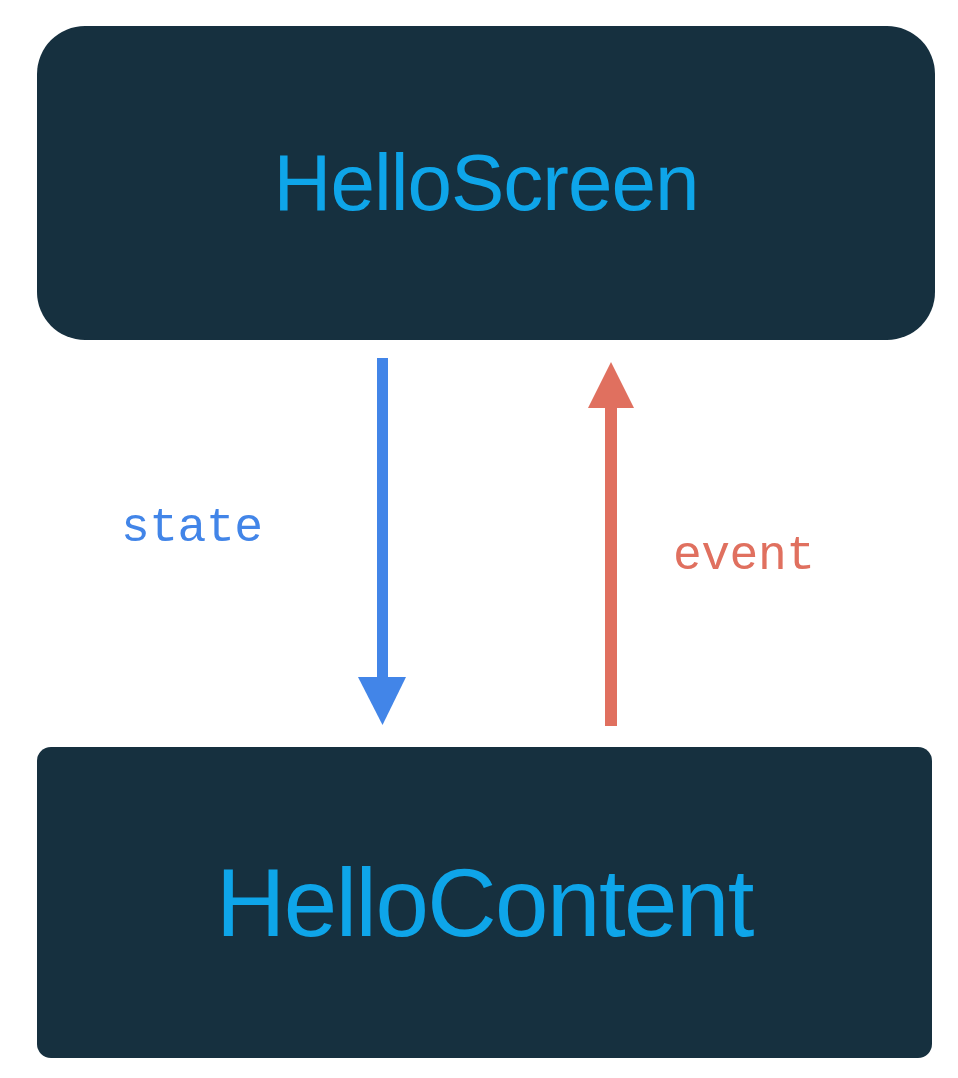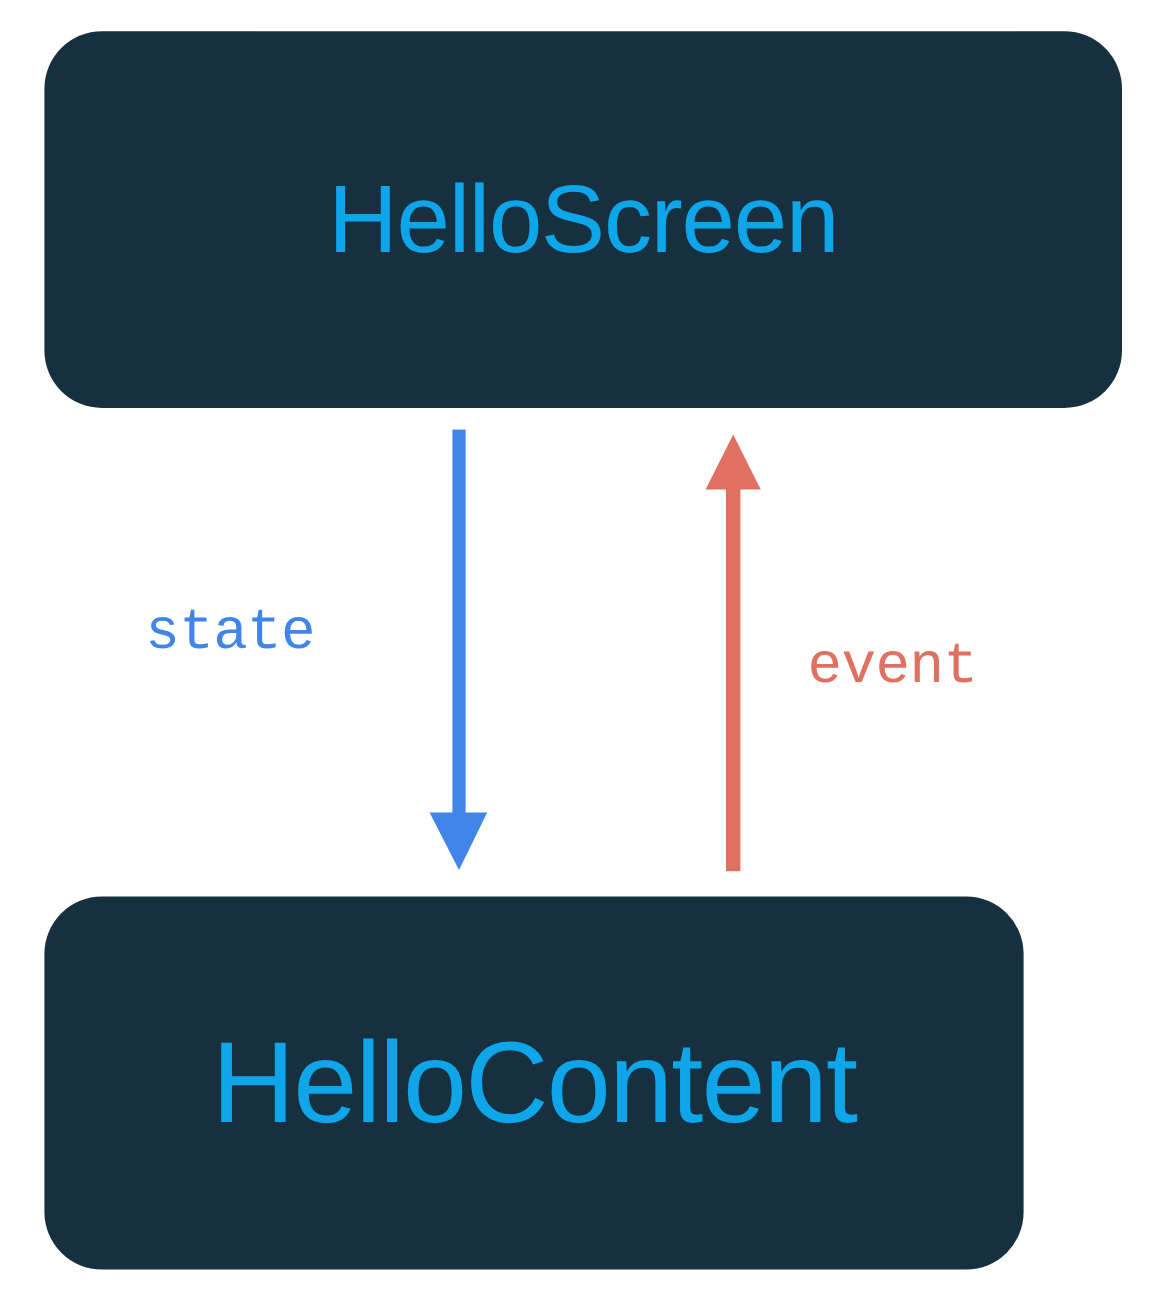--- a/index.html
+++ b/index.html
@@ -46,22 +46,23 @@
     height: 314px;
   }
   #node-screen .node-label {
     font-size: 80px;
     letter-spacing: -1px;
   }
 
   #node-content {
     left: 37px;
     top: 747px;
-    width: 816px;
+    width: 895px;
     height: 311px;
+    border-radius: 14px;
   }
   #node-content .node-label {
     font-size: 96px;
     letter-spacing: -1.5px;
   }
 
   
   #arrow-layer {
     position: absolute;
     left: 0;

